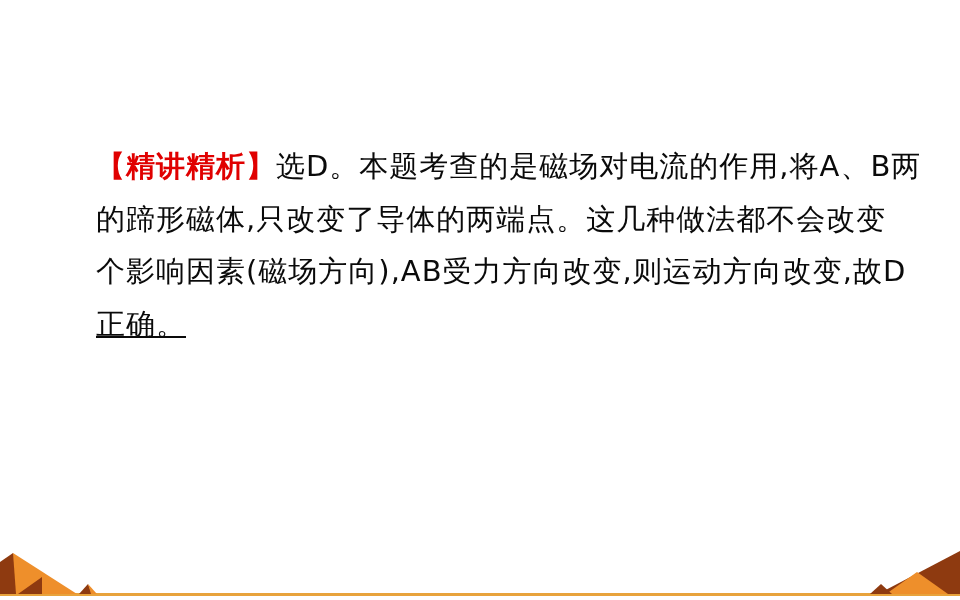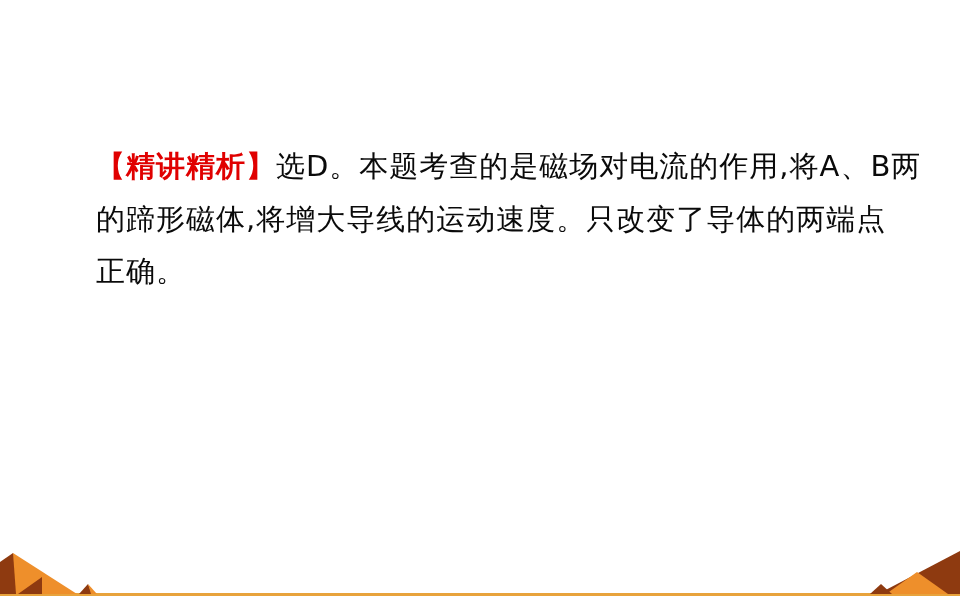--- a/index.html
+++ b/index.html
@@ -24,41 +24,43 @@
     letter-spacing: 1px;
   }
   .analysis .line {
     text-align: justify;
     text-align-last: justify;
     white-space: nowrap;
   }
   .analysis .line.last {
     text-align: left;
     text-align-last: left;
+    text-decoration: underline;
   }
   .label-red {
     font-weight: bold;
   }
   .bottom-deco {
     position: absolute;
     left: 0; bottom: 0;
     width: 960px; height: 60px;
     display: block;
   }
 </style>
 </head>
 <body>
 
 <div class="slide">
 
   <div class="analysis" style="color: rgb(10, 10, 10);">
     <div class="line">
       <span class="label-red" style="color: rgb(224, 0, 0);">【精讲精析】</span><span>选D。本题考查的是磁场对电流的作用,将A、B两</span>
     </div>
-    <div class="line">的蹄形磁体,将增大导线的运动速度。只改变了导体的两端点</div>
+    <div class="line">的蹄形磁体,只改变了导体的两端点。这几种做法都不会改变</div>
+    <div class="line">个影响因素(磁场方向),AB受力方向改变,则运动方向改变,故D</div>
     <div class="line last">正确。</div>
   </div>
 
   <svg class="bottom-deco" viewBox="0 540 960 60" xmlns="http://www.w3.org/2000/svg" aria-hidden="true">
 
     <rect x="0" y="593" width="960" height="3" fill="#e8a33c"></rect>
 
     <polygon points="13,553 77,594 8,594" fill="#ee8f2b"></polygon>
     <polygon points="13,553 0,562 0,594 16,594" fill="#8e3a10"></polygon>
     <polygon points="42,577 42,594 18,594" fill="#8e3a10"></polygon>

